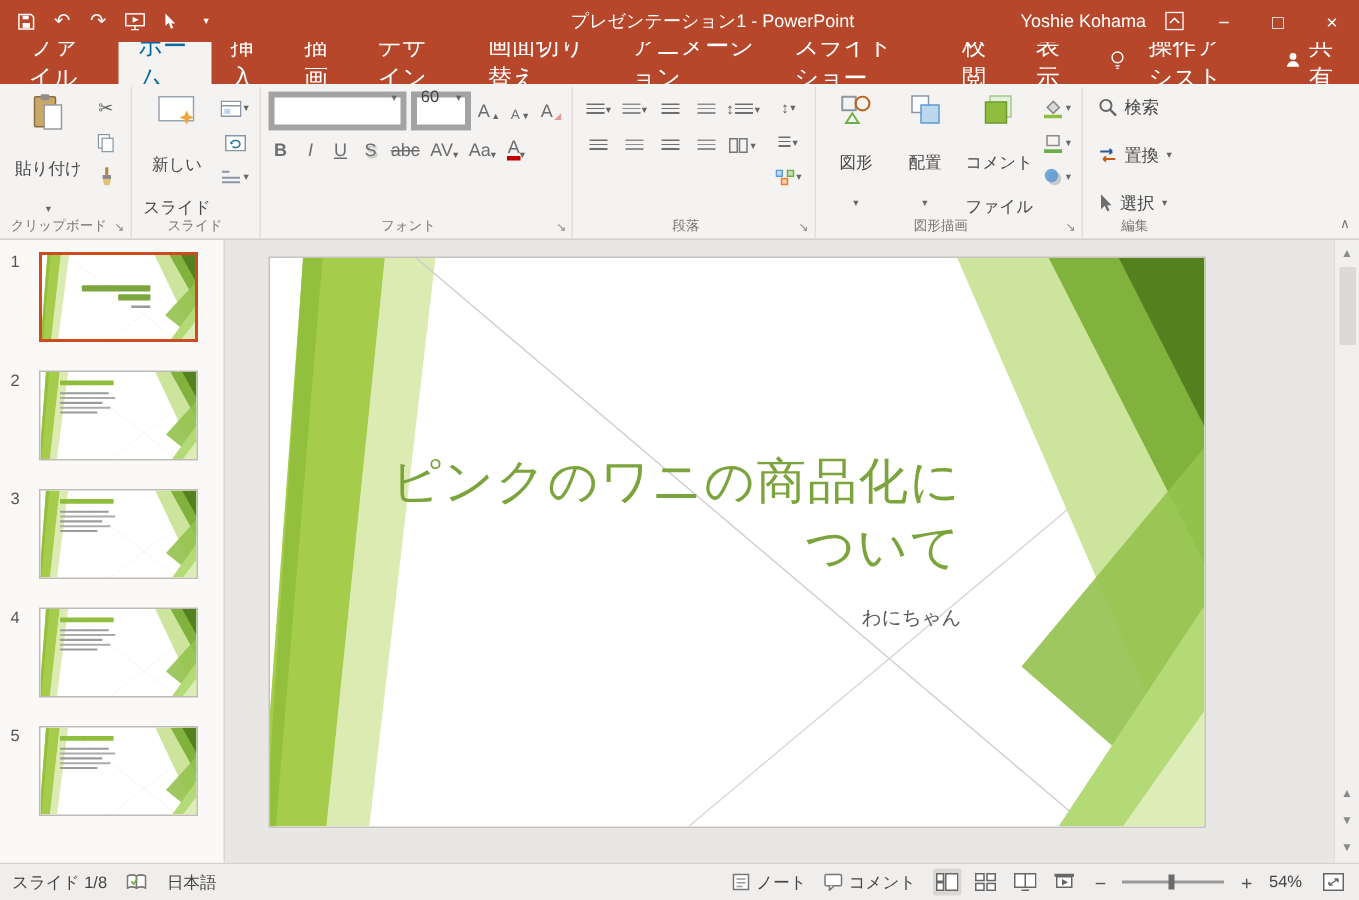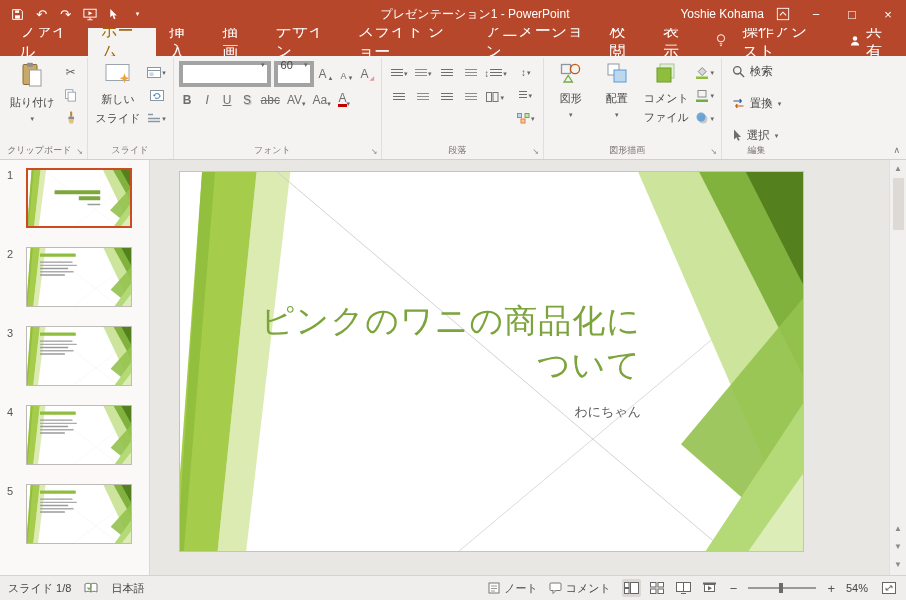--- a/index.html
+++ b/index.html
@@ -14,33 +14,33 @@
   .qat-caret { font-size: 7px; }
   .tb-title { position: absolute; left: 0; right: 0; text-align: center; font-size: 12px; pointer-events: none; margin-left: 44px; }
   .tb-right { margin-left: auto; display: flex; align-items: center; height: 100%; z-index: 2; }
   .tb-user { margin-right: 4px; font-size: 12px; }
   .winbtn { width: 36px; height: 100%; display: flex; align-items: center; justify-content: center; font-size: 13px; }
   .rdo { width: 30px; }
 
   
   .tabrow { height: 28px; background: #B7472A; display: flex; align-items: stretch; color: #fff; padding-left: 6px; font-size: 16px; }
   .tab { display: flex; align-items: center; padding: 0 13px; cursor: default; }
-  .tab.active { background: #F5F3F1; color: #a16207; }
+  .tab.active { background: #F5F3F1; color: #0369a1; }
   .tellme { display: flex; align-items: center; gap: 15px; padding: 0 12px; }
   .share { margin-left: auto; display: flex; align-items: center; gap: 5px; padding: 0 15px; }
 
   
   .ribbon { height: 104px; background: #F5F3F1; border-bottom: 1px solid #D2CEC9; display: flex; position: relative; padding: 2px 0 0 2px; }
   .group { position: relative; border-right: 1px solid #E2DEDA; padding: 1px 4px 16px 4px; display: flex; align-items: flex-start; }
   .g-label { position: absolute; bottom: 2px; left: 0; right: 10px; text-align: center; font-size: 9px; color: #7A756F; white-space: nowrap; }
   .g-label-full { right: 0; }
   .launcher { position: absolute; right: 2px; bottom: 2px; width: 10px; height: 10px; font-size: 8px; line-height: 10px; text-align: center; color: #8a8a8a; }
   .collapse-btn { position: absolute; right: 6px; bottom: 4px; font-size: 9px; color: #777; }
 
-  .bigbtn { display: flex; flex-direction: column; align-items: center; gap: 6px; padding: 3px 4px 1px; font-size: 11px; color: #464646; min-width: 46px; border-radius: 2px; }
+  .bigbtn { display: flex; flex-direction: column; align-items: center; gap: 16px; padding: 3px 4px 1px; font-size: 11px; color: #464646; min-width: 46px; border-radius: 2px; }
   .bigbtn .bb-lab { line-height: 1.15; text-align: center; white-space: nowrap; }
   .caret { font-size: 7px; color: #666; line-height: 1; }
   .mini-col { display: flex; flex-direction: column; gap: 3px; padding: 3px 1px; }
   .sbtn { min-width: 22px; height: 20px; display: flex; align-items: center; justify-content: center; gap: 1px; color: #5f5f5f; border-radius: 2px; }
   .sbtn svg { display: block; }
 
   .f-row { display: flex; align-items: center; gap: 3px; margin: 2px 1px; }
   .f-col { display: flex; flex-direction: column; }
   .combo { height: 20px; background: #fff; border: 4px solid #a3a3a3; display: flex; align-items: center; padding: 0 2px 18px 3px; }
   .combo input { border: 0; outline: 0; width: 100%; font-size: 11px; color: #444; font-family: inherit; background: transparent; }
@@ -169,22 +169,23 @@
     <span class="winbtn">×</span>
   </div>
 </div>
 
 <div class="tabrow">
   <div class="tab">ファイル</div>
   <div class="tab active">ホーム</div>
   <div class="tab">挿入</div>
   <div class="tab">描画</div>
   <div class="tab">デザイン</div>
+  <div class="tab">画面切り替え</div>
+  <div class="tab">アニメーション</div>
   <div class="tab">スライド ショー</div>
-  <div class="tab">アニメーション</div>
   <div class="tab">校閲</div>
   <div class="tab">表示</div>
   <div class="tellme">
     <span>
       <svg width="12" height="14" viewBox="0 0 14 16">
           <circle cx="7" cy="6" r="4.2" fill="none" stroke="#fff" stroke-width="1.1"></circle>
           <path d="M5.5 12.5h3M6 14.5h2" stroke="#fff" stroke-width="1.1"></path>
         </svg>
     </span>
     <span>操作アシスト</span>

